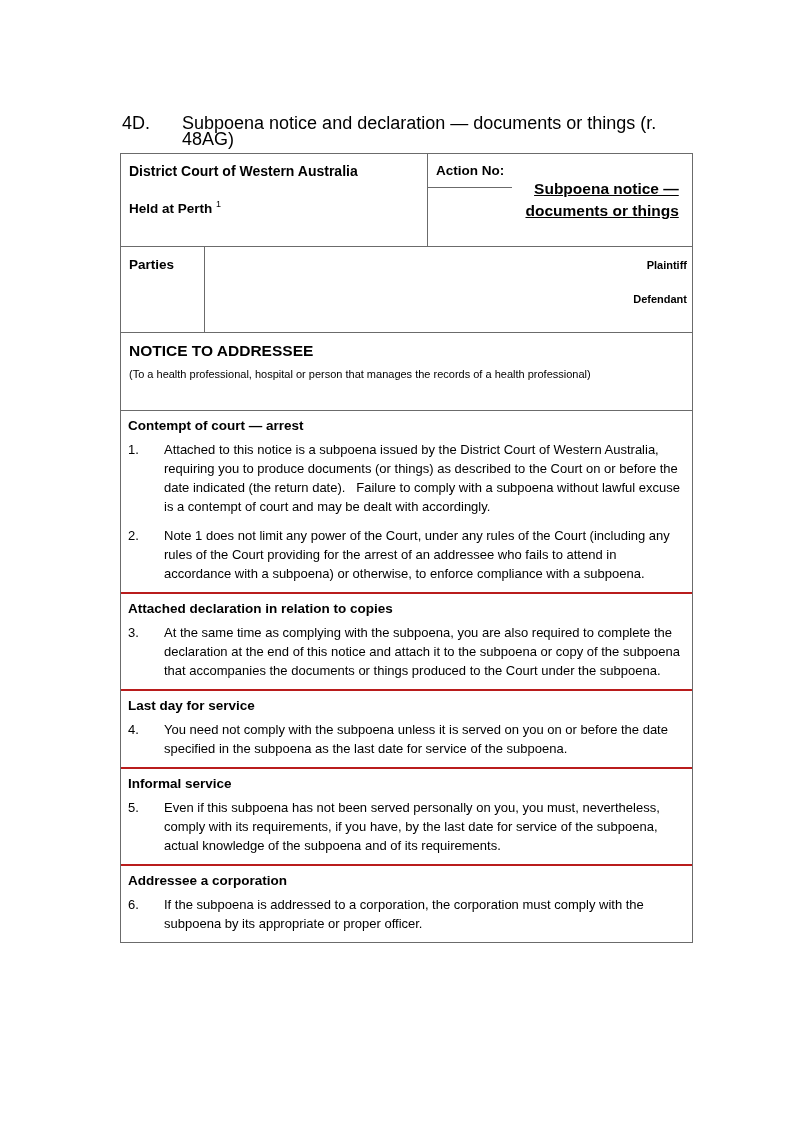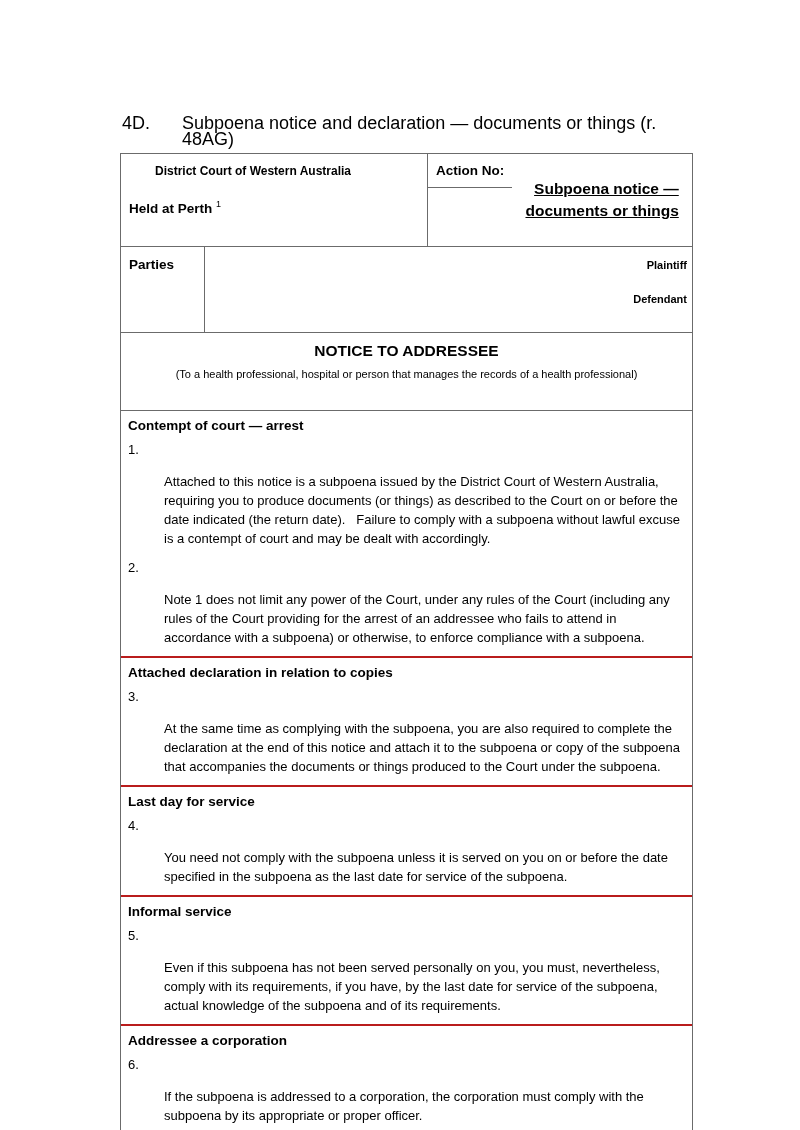--- a/index.html
+++ b/index.html
@@ -23,50 +23,50 @@
     font-size: 18px;
     line-height: 16px;
     padding-left: 2px;
   }
   .caption-num { width: 60px; flex-shrink: 0; }
   .form-table { border: 1px solid #6b6b6b; }
 
   
   .row-header { display: flex; height: 93px; border-bottom: 1px solid #6b6b6b; }
   .cell-court { width: 307px; border-right: 1px solid #6b6b6b; padding: 8px 8px 0 8px; }
-  .court-name { font-weight: bold; font-size: 12px; margin-bottom: 14px; margin-left: 26px; }
+  .court-name { font-weight: bold; font-size: 14px; margin-bottom: 14px; }
   .held-at { font-weight: bold; font-size: 13.5px; }
   .held-at sup { font-weight: normal; font-size: 9px; }
   .cell-right { flex: 1; display: flex; flex-direction: row; }
   .cell-action { height: 34px; border-bottom: 1px solid #6b6b6b; padding: 7px 8px; font-weight: bold; font-size: 13.5px; }
   .cell-form-title {
     flex: 1; display: flex; align-items: center; justify-content: center;
     font-weight: bold; font-size: 15.5px; line-height: 22px;
     text-align: right; white-space: pre-line; text-decoration: underline;
   }
 
   
   .row-parties { display: flex; height: 86px; border-bottom: 1px solid #6b6b6b; }
   .cell-parties-label { width: 84px; border-right: 1px solid #6b6b6b; padding: 8px; font-weight: bold; font-size: 13.5px; }
   .cell-parties-body { flex: 1; padding: 9px 5px 0 8px; text-align: right; font-weight: bold; font-size: 11px; }
   .plaintiff-line { margin-bottom: 15px; }
 
   
-  .row-notice { height: 78px; border-bottom: 1px solid #6b6b6b; text-align: center; padding: 7px 8px 0; }
+  .row-notice { height: 78px; border-bottom: 1px solid #6b6b6b; text-align: left; padding: 7px 8px 0; }
   .notice-title { font-weight: bold; font-size: 15.5px; line-height: 21px; margin-bottom: 4px; }
   .notice-subtitle { font-size: 11px; line-height: 19px; }
 
   
   .section { padding: 5px 6px 9px; border-bottom: 2px solid #b91c1c; }
   .section:last-child { border-bottom: none; }
   .section-heading { font-weight: bold; font-size: 13.5px; line-height: 19px; margin: 0 0 5px 1px; }
   .item { display: flex; margin-bottom: 10px; }
   .item:last-child { margin-bottom: 0; }
   .item-num { width: 37px; flex-shrink: 0; padding-left: 1px; }
-  .item-text { flex: 1; white-space: pre-wrap; margin-top: 32px; }
+  .item-text { flex: 1; white-space: pre-wrap; }
 </style>
 </head>
 <body>
 
 <div class="doc">
 
   <div class="caption">
     <span class="caption-num">4D.</span>
     <span>Subpoena notice and declaration — documents or things (r. 48AG)</span>
   </div>

